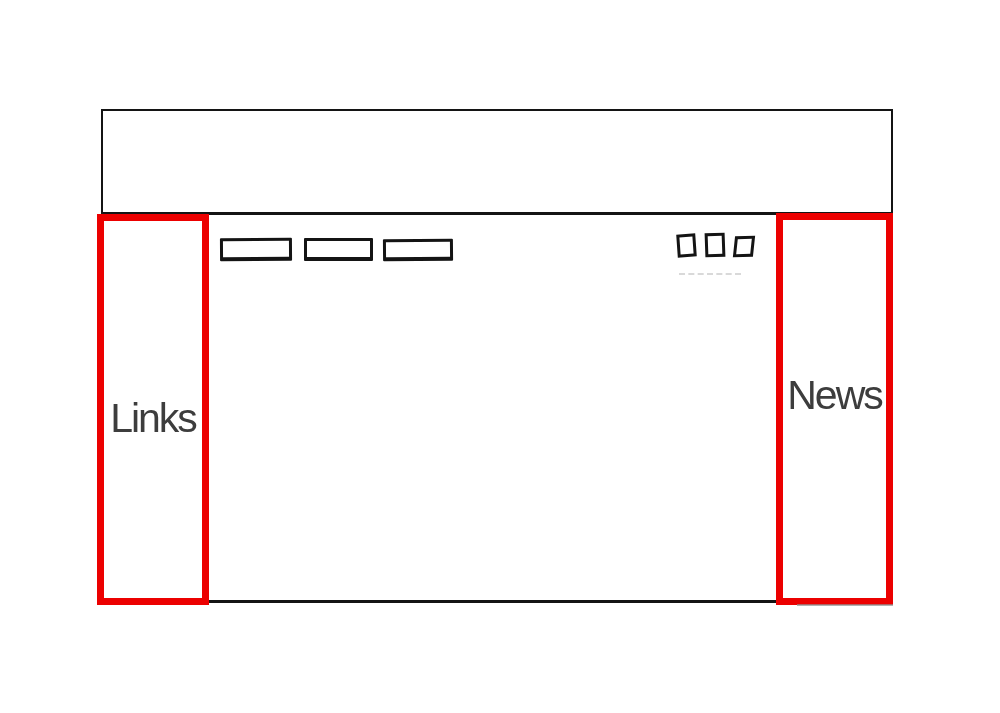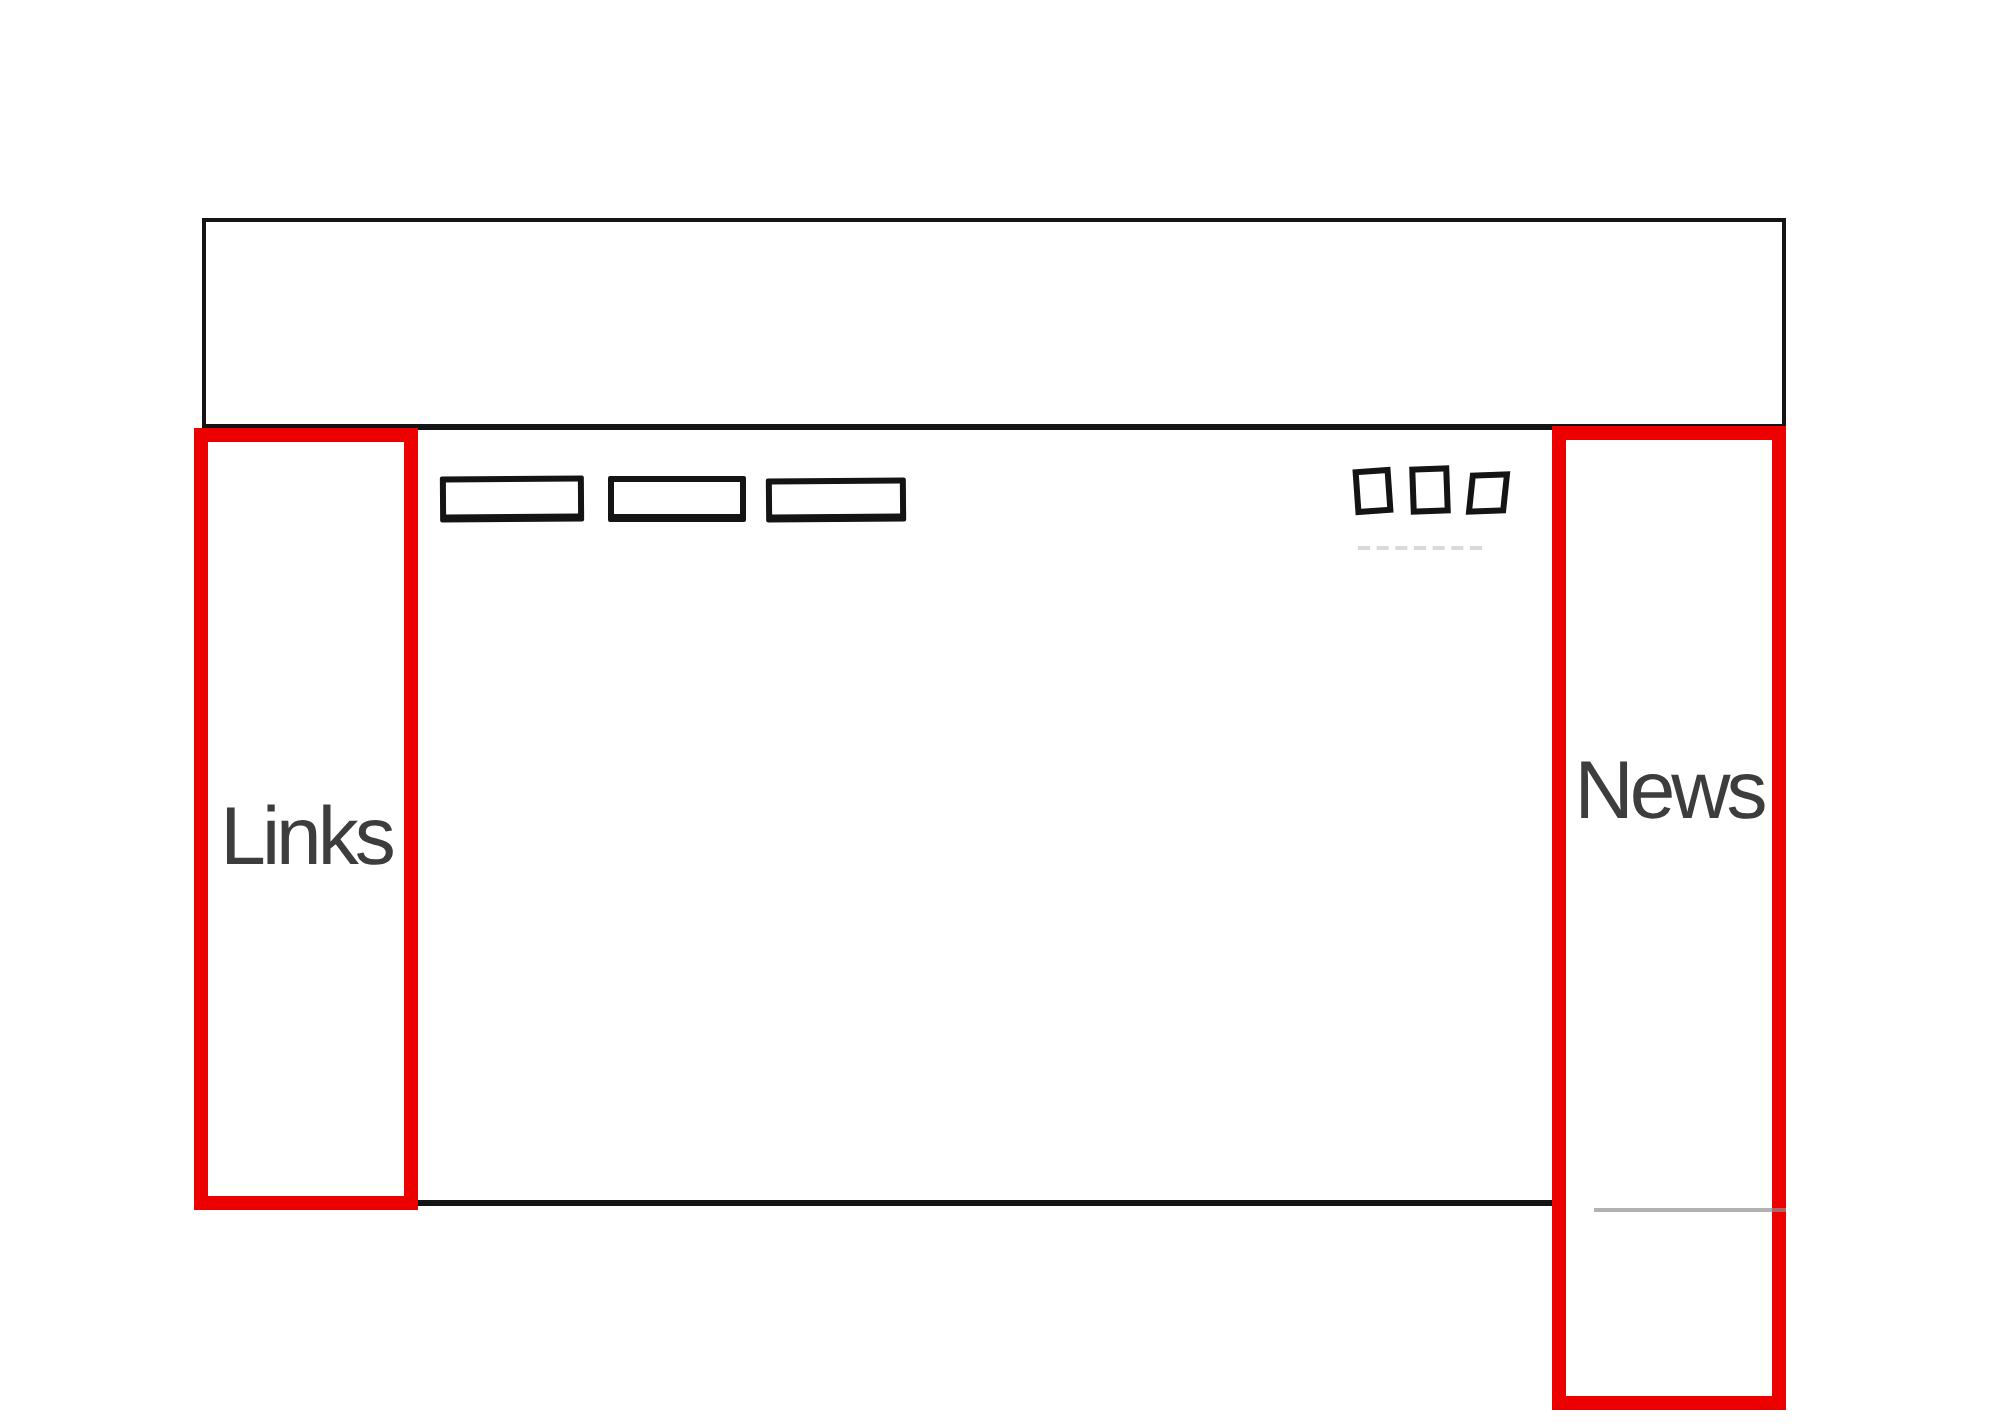--- a/index.html
+++ b/index.html
@@ -55,21 +55,21 @@
   .ctrl-sq.s2{left:705px;top:233px;width:20px;height:24px;transform:rotate(-2deg);}
   .ctrl-sq.s3{left:734px;top:236px;width:20px;height:21px;transform:skewX(-8deg) rotate(-2deg);}
   
   .red-box{
     position:absolute;
     border:7px solid var(--annotation-red);
     box-sizing:border-box;
     background:var(--canvas-bg);
   }
   .red-box.left{left:97px;top:214px;width:112px;height:391px;}
-  .red-box.right{left:776px;top:213px;width:117px;height:492px;}
+  .red-box.right{left:776px;top:213px;width:117px;height:392px;}
   .red-box .label{
     position:absolute;left:0;width:100%;
     text-align:center;
     font-size:41px;line-height:1;
     letter-spacing:-2px;
     color:var(--label-text);
     white-space:nowrap;
   }
   .red-box.left .label{top:141px;margin-top:36px;}
   .red-box.right .label{top:155px;}

